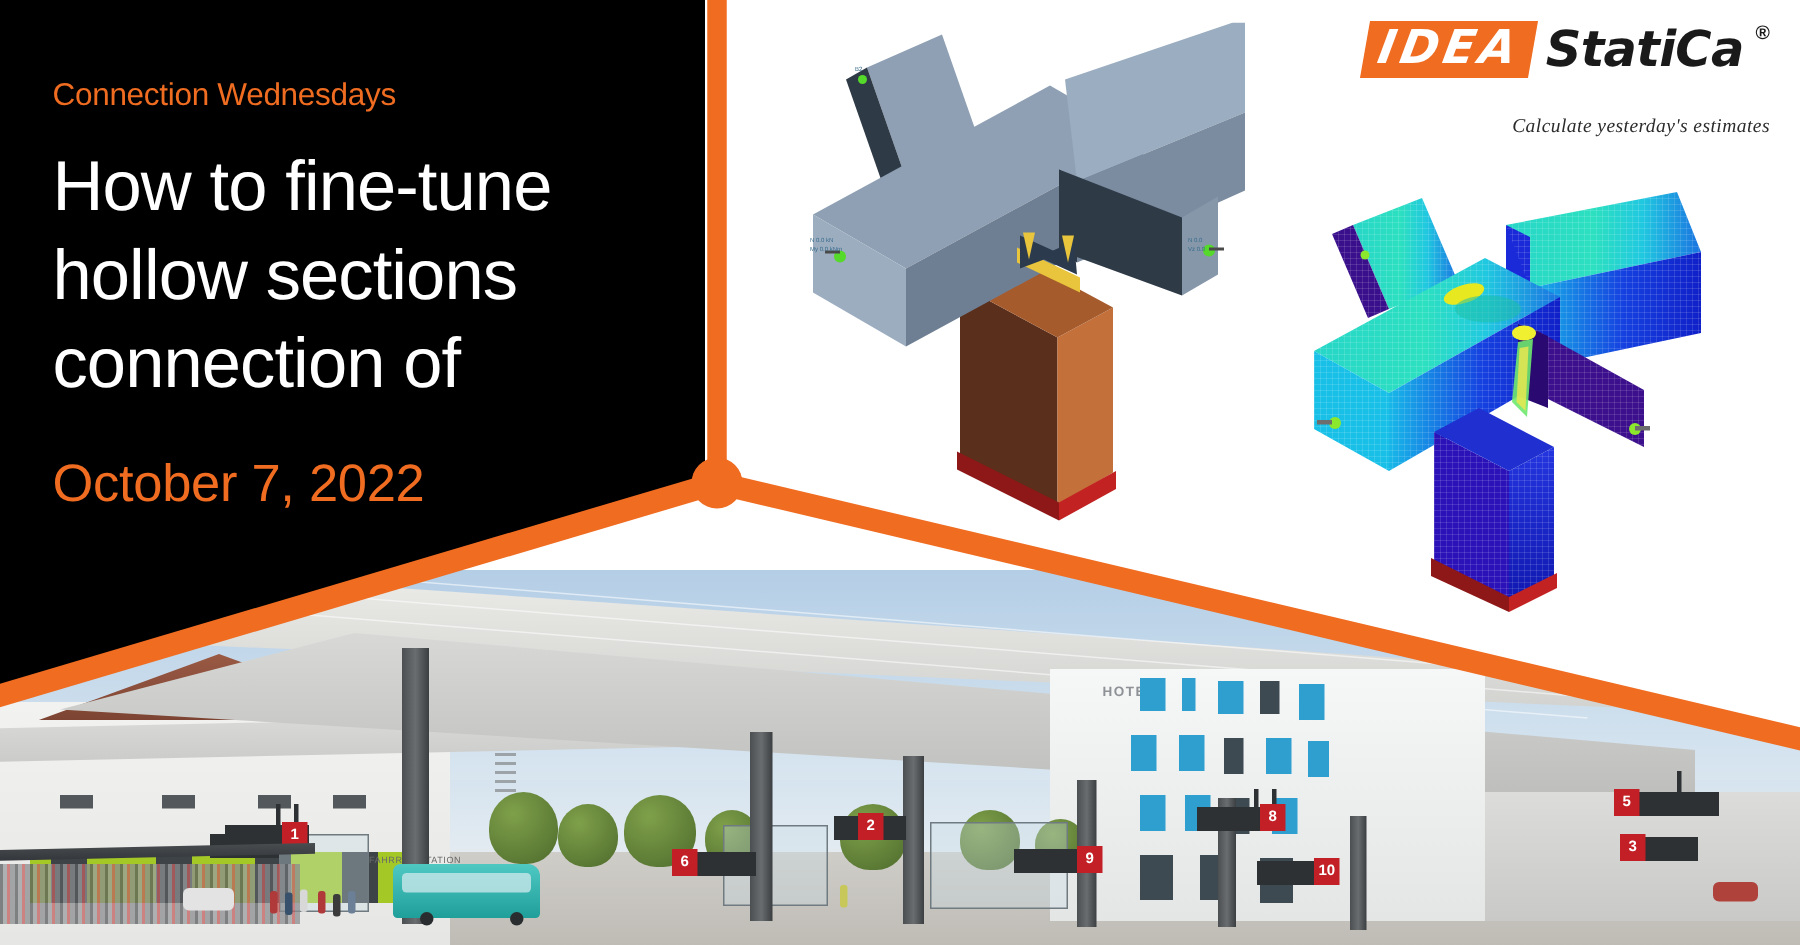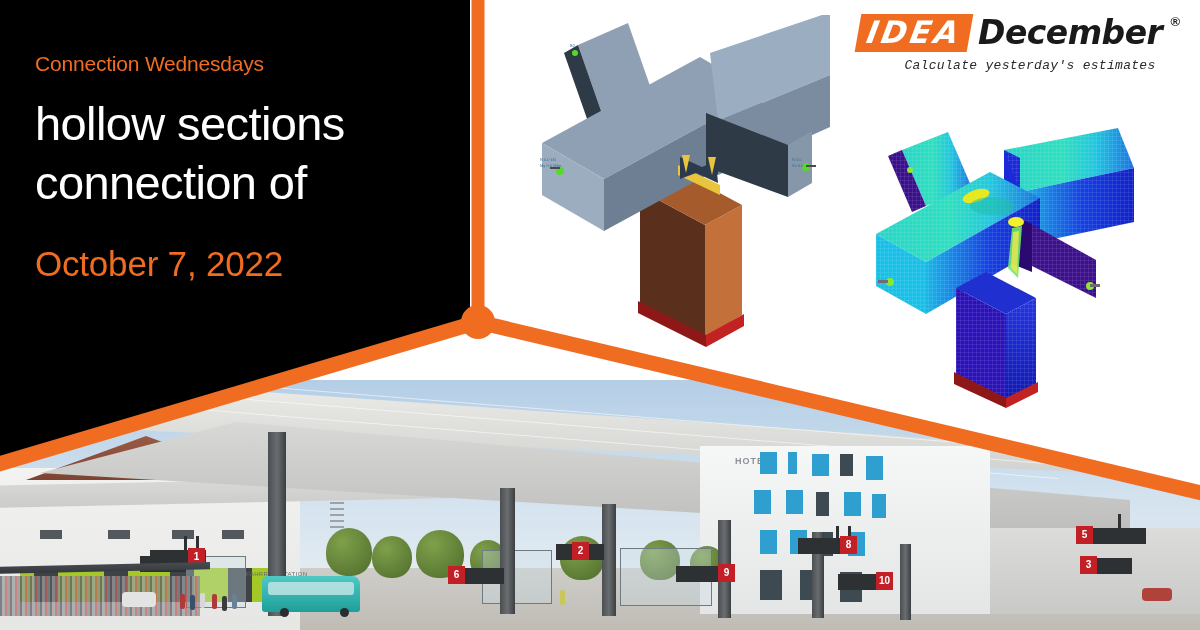--- a/index.html
+++ b/index.html
@@ -141,22 +141,22 @@
     padding:1px 9px 2px 9px;line-height:35px;
     -webkit-transform:skewX(-10deg);transform:skewX(-10deg);
     font-family:"DejaVu Sans","Liberation Sans",sans-serif;
   }
   .logo-statica{
     color:#1a1a1a;font-size:33px;font-weight:700;font-style:italic;line-height:37px;
     letter-spacing:-.5px;font-family:"DejaVu Sans","Liberation Sans",sans-serif;
   }
   .logo-reg{color:#1a1a1a;font-size:13px;line-height:15px;font-weight:700;}
   .logo-tagline{
-    color:#2b2b2b;font-size:13px;font-style:italic;margin-top:6px;
-    letter-spacing:.3px;font-family:Liberation Mono, monospace;text-align:center;
+    color:#2b2b2b;font-size:13px;font-style:italic;margin-top:24px;
+    letter-spacing:.3px;font-family:Liberation Serif, serif;
   }
 
   
   .render{position:absolute;}
   .render svg{display:block;}
 </style>
 </head>
 <body>
 
 <div class="banner">
@@ -402,28 +402,29 @@
     <line x1="478" y1="322" x2="-8" y2="466" stroke="#EF6C21" stroke-width="15"></line>
 
     <line x1="478" y1="322" x2="1206" y2="494" stroke="#EF6C21" stroke-width="15"></line>
 
     <circle cx="478" cy="322" r="17" fill="#EF6C21"></circle>
   </svg>
 
   <div class="textblock">
     <div class="eyebrow">Connection Wednesdays</div>
     <h1 class="headline">
+      <span class="hl-line">How to fine-tune</span>
       <span class="hl-line">hollow sections</span>
       <span class="hl-line">connection of</span>
     </h1>
     <div class="eventdate">October 7, 2022</div>
   </div>
 
   <div class="logo">
     <div class="logo-row">
       <span class="logo-idea">IDEA</span>
-      <span class="logo-statica">December</span>
+      <span class="logo-statica">StatiCa</span>
       <span class="logo-reg">®</span>
     </div>
     <div class="logo-tagline">Calculate yesterday's estimates</div>
   </div>
 
 </div>
 
 </body></html>

